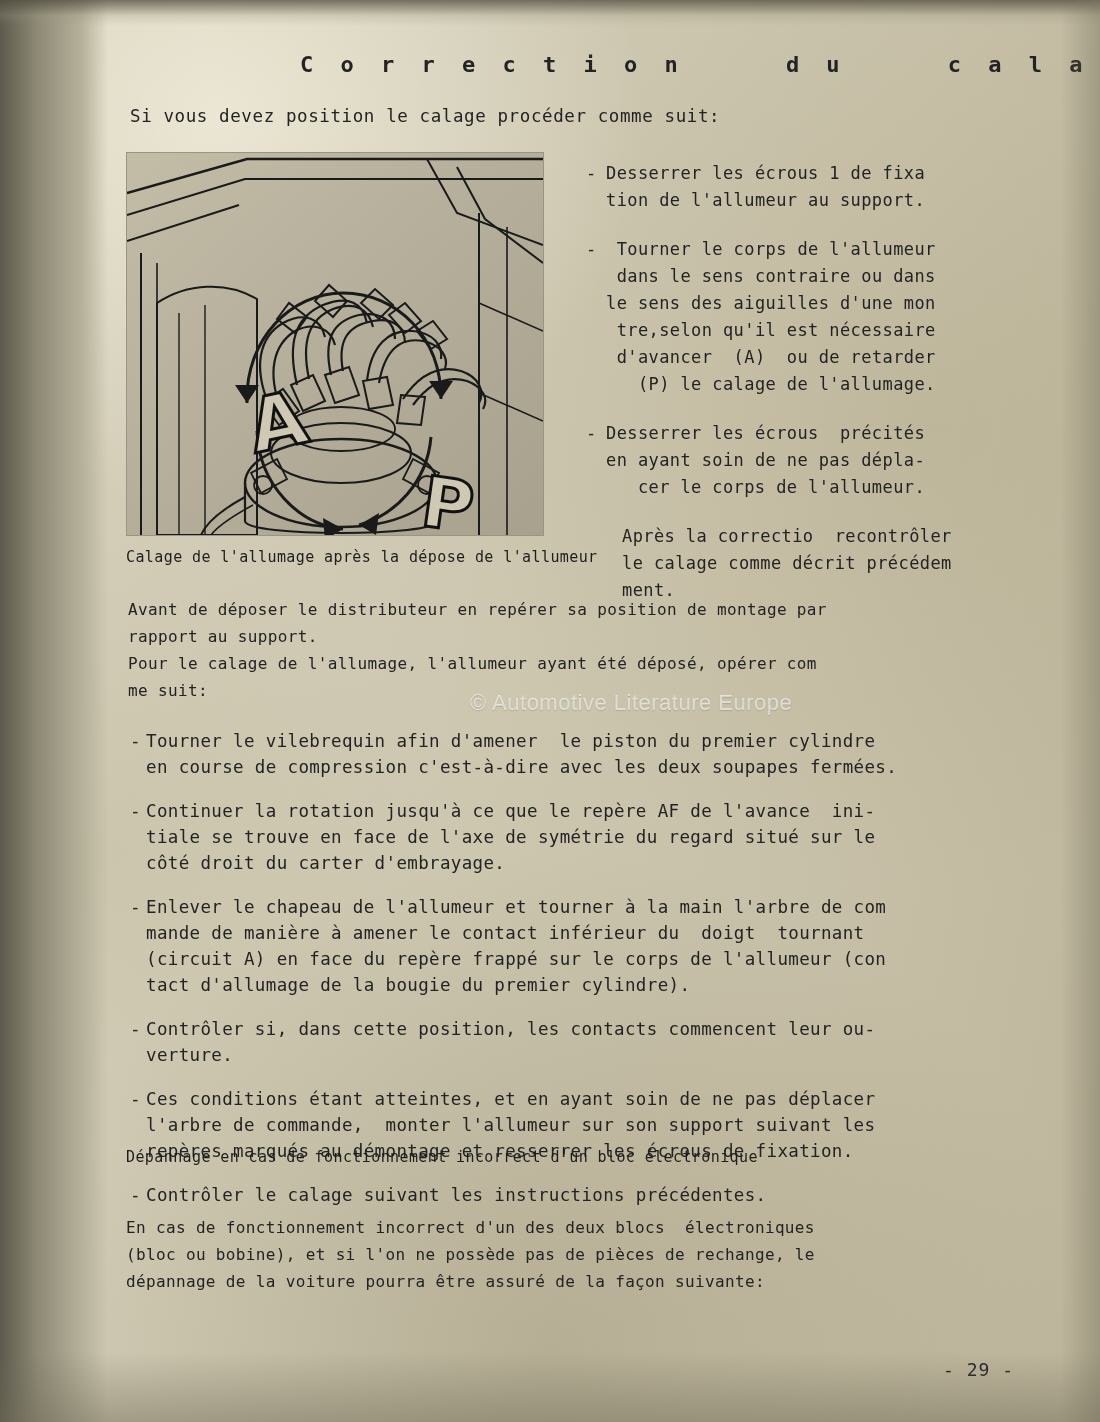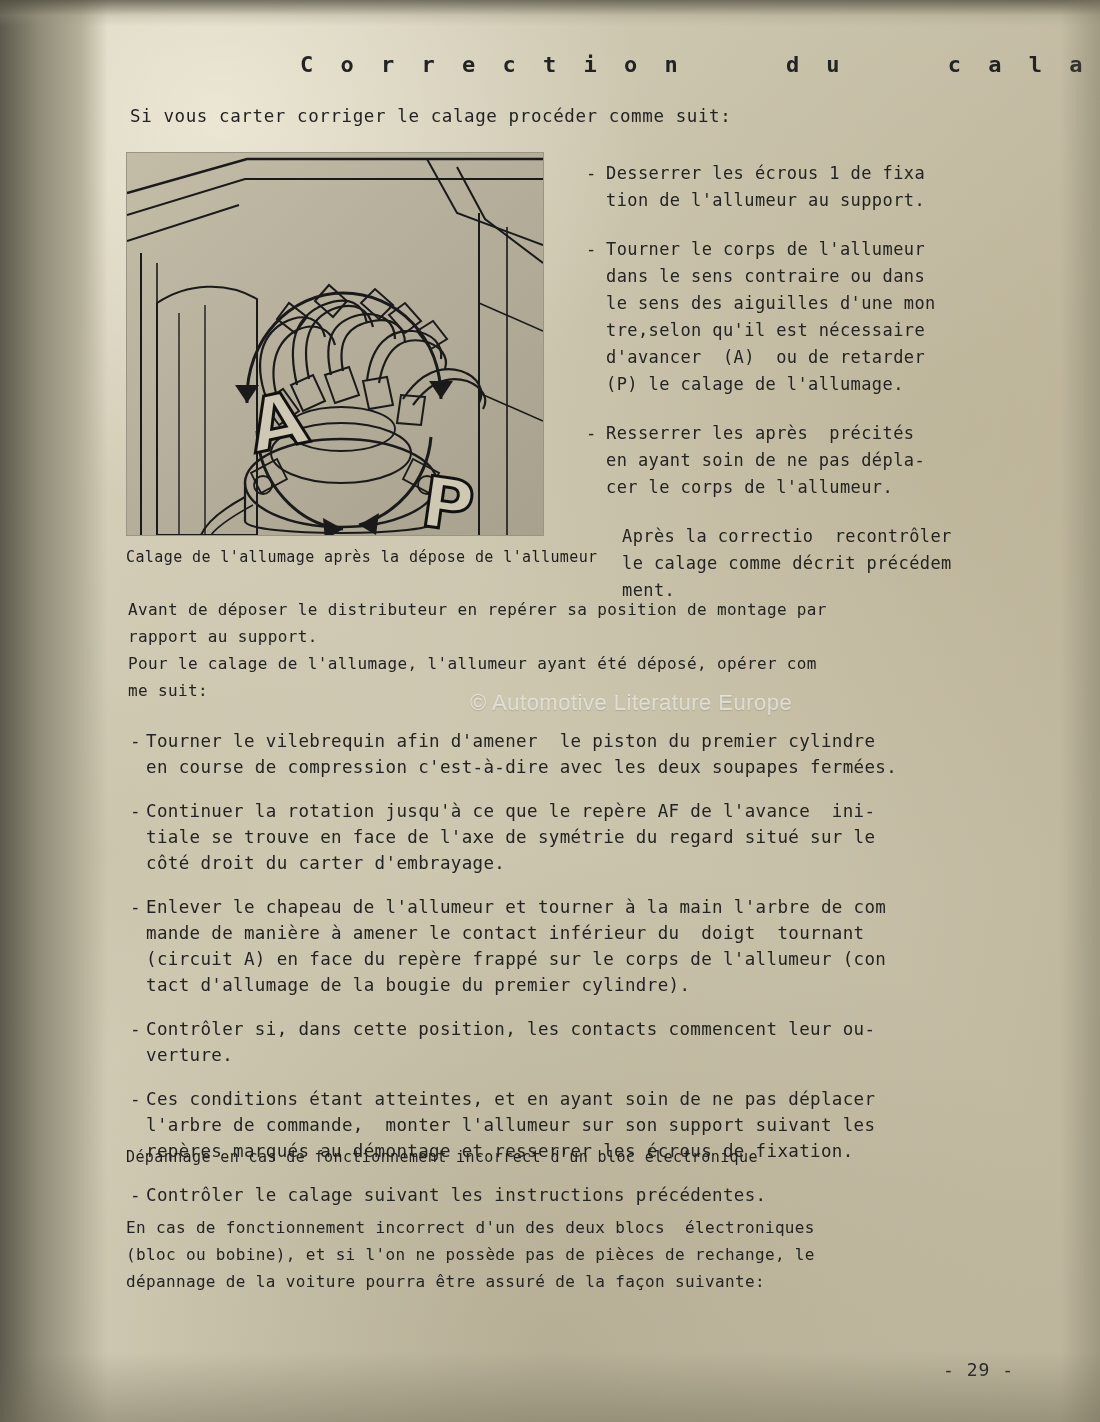--- a/index.html
+++ b/index.html
@@ -109,20 +109,21 @@
   .bullet {
     display: flex;
     margin-bottom: 22px;
   }
   .bullet .dash {
     width: 20px;
     flex: 0 0 20px;
   }
   .bullet .btext {
     white-space: pre-wrap;
+    text-align: right;
   }
 
   .tail {
     margin-left: 36px;
     white-space: pre-wrap;
   }
 
   
   .heading {
     position: absolute;
@@ -191,21 +192,21 @@
 </head>
 <body>
 
 <div class="page">
   <div class="paper-tint"></div>
 
   <div class="content">
 
     <div class="title">C o r r e c t i o n     d u     c a l a g e</div>
 
-    <div class="intro">Si vous carter corriger le calage procéder comme suit:</div>
+    <div class="intro">Si vous devez position le calage procéder comme suit:</div>
 
     <div class="figure">
       <svg width="416" height="382" viewBox="0 0 416 382">
         <defs>
           <linearGradient id="bg" x1="0" y1="0" x2="1" y2="1">
             <stop offset="0%" stop-color="#c3bda8"></stop>
             <stop offset="45%" stop-color="#b5af9b"></stop>
             <stop offset="100%" stop-color="#a7a18d"></stop>
           </linearGradient>
         </defs>
@@ -307,21 +308,21 @@
         <span class="dash">-</span>
         <span class="btext">Tourner le corps de l'allumeur
 dans le sens contraire ou dans
 le sens des aiguilles d'une mon
 tre,selon qu'il est nécessaire
 d'avancer  (A)  ou de retarder
 (P) le calage de l'allumage.</span>
       </div>
       <div class="bullet">
         <span class="dash">-</span>
-        <span class="btext">Resserrer les après  précités
+        <span class="btext">Desserrer les écrous  précités
 en ayant soin de ne pas dépla-
 cer le corps de l'allumeur.</span>
       </div>
       <div class="tail">Après la correctio  recontrôler
 le calage comme décrit précédem
 ment.</div>
     </div>
 
     <div class="heading h1">Calage de l'allumage après la dépose de l'allumeur</div>
     <div class="para p1">Avant de déposer le distributeur en repérer sa position de montage par

